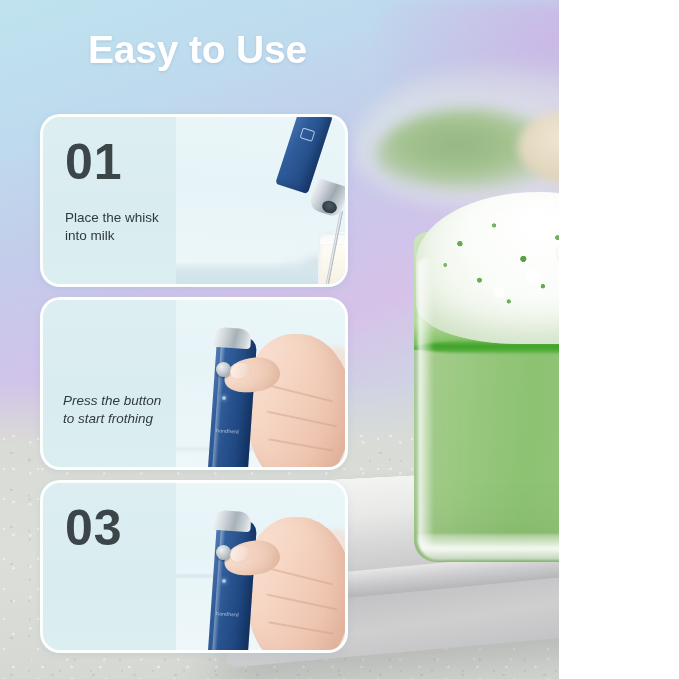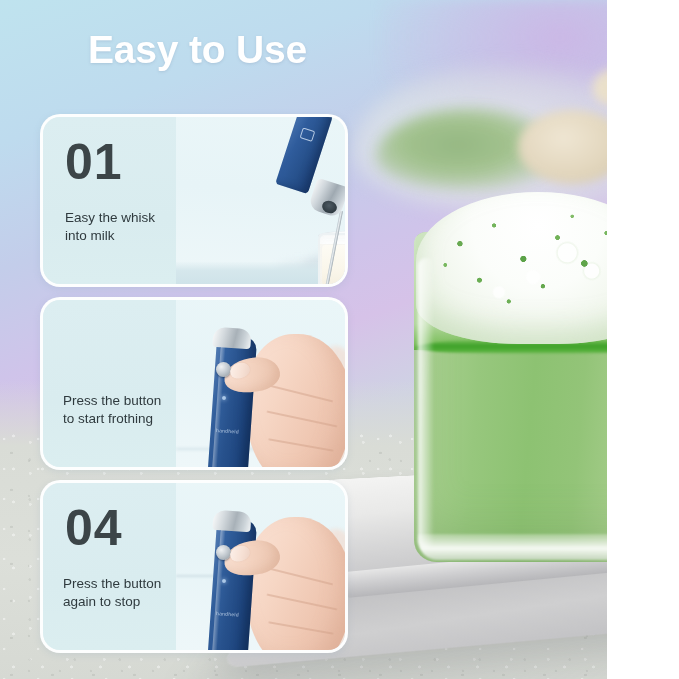--- a/index.html
+++ b/index.html
@@ -10,21 +10,20 @@
     overflow: hidden;
     font-family: "Liberation Sans", sans-serif;
   }
 
   #page {
     position: relative;
     width: 559px;
     height: 679px;
     overflow: hidden;
     background: #0f172a;
-    padding-left: 48px;
   }
 
   
   .bg-base {
     position: absolute;
     inset: 0;
     background:
       linear-gradient(160deg,
         #bfe3ee 0%,
         #bedbee 16%,
@@ -283,21 +282,21 @@
   .step-desc {
     position: absolute;
     left: 20px; top: 92px;
     width: 110px;
     font-size: 13.5px;
     line-height: 1.32;
     color: #2f3a3e;
     text-align: center;
   }
   #card-1 .step-desc { text-align: left; left: 22px; width: 108px; }
-  #card-2 .step-desc { text-align: left; left: 20px; width: 112px; }
+  #card-2 .step-desc { text-align: left; left: 20px; width: 112px; font-style: italic; }
   #card-3 .step-desc { text-align: left; left: 20px; width: 112px; }
 
   
   .c1-wand {
     position: absolute;
     left: 112px; top: -14px;
     width: 34px; height: 88px;
     background: linear-gradient(100deg, #4a77b4 0%, #2f5c9c 30%, #27518c 62%, #1d4078 100%);
     border-radius: 11px 11px 4px 4px;
     transform: rotate(18deg);
@@ -527,21 +526,21 @@
     <div class="glass-highlight-left"></div>
     <div class="glass-highlight-right"></div>
     <div class="glass-base-shine"></div>
   </div>
 
   <div class="title">Easy to Use</div>
 
   <div class="card" id="card-1">
     <div class="card-text-panel">
       <div class="step-num">01</div>
-      <div class="step-desc">Easy the whisk into milk</div>
+      <div class="step-desc">Place the whisk into milk</div>
     </div>
     <div class="card-photo-panel">
       <div class="c1-blur-blob"></div>
       <div class="c1-blur-blob2"></div>
       <div class="c1-counter"></div>
       <div class="c1-glass-rim"></div>
       <div class="c1-glass"></div>
       <div class="c1-glass-milk"></div>
 
       <div class="c1-shaft"></div>
@@ -570,22 +569,21 @@
       <div class="hand-wand-brand">handheld</div>
       <div class="hand-wand-led"></div>
       <div class="hand-thumb"></div>
       <div class="hand-wand-btn"></div>
       <div class="hand-nail"></div>
     </div>
   </div>
 
   <div class="card" id="card-3">
     <div class="card-text-panel">
-      <div class="step-num">04</div>
-      <div class="step-desc">Press the button again to stop</div>
+      <div class="step-num">03</div>
     </div>
     <div class="card-photo-panel">
       <div class="c3-counter-fill"></div>
       <div class="c3-counter-line"></div>
       <div class="hand-knuckle"></div>
       <div class="hand-palm"></div>
       <div class="hand-finger-line fl1"></div>
       <div class="hand-finger-line fl2"></div>
       <div class="hand-finger-line fl3"></div>
       <div class="hand-wand"></div>

